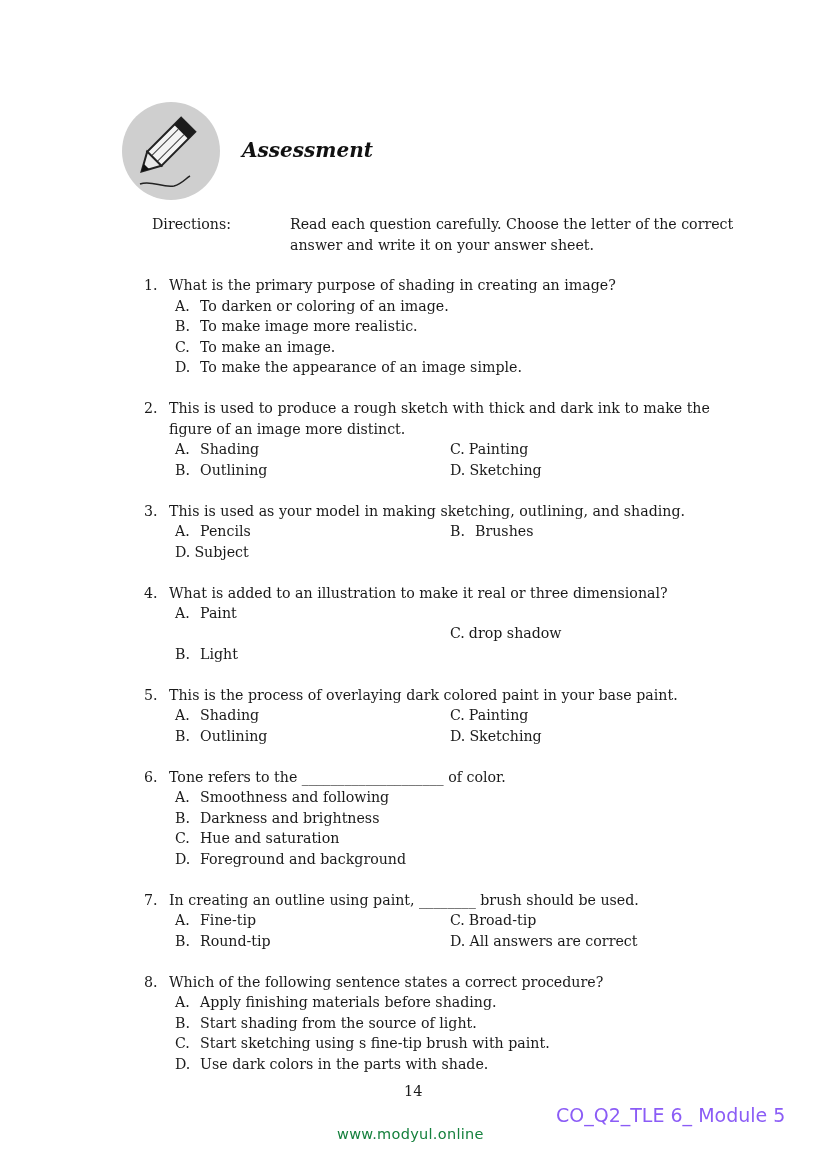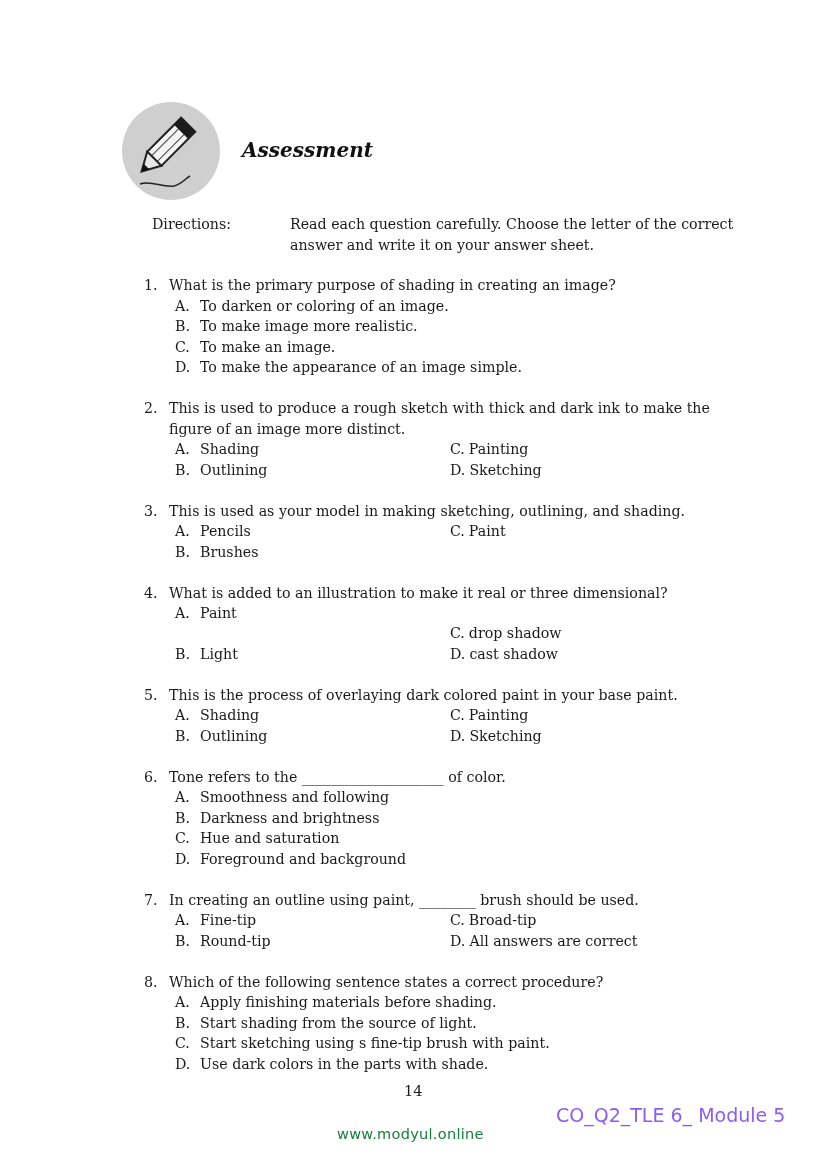--- a/index.html
+++ b/index.html
@@ -65,31 +65,30 @@
         <div class="opt"><span class="opt-letter">A.</span><span>Shading</span></div>
         <div class="opt" style="padding-left: 0px;"><span style="margin-right: 4px;">C.</span><span>Painting</span></div>
         <div class="opt"><span class="opt-letter">B.</span><span>Outlining</span></div>
         <div class="opt" style="padding-left: 0px;"><span style="margin-right: 4px;">D.</span><span>Sketching</span></div>
       </div>
     </div>
     <div class="q">
       <div class="q-stem"><span class="q-num">3.</span><span>This is used as your model in making sketching, outlining, and shading.</span></div>
       <div class="opts grid">
         <div class="opt"><span class="opt-letter">A.</span><span>Pencils</span></div>
-        <div class="opt" style="padding-left: 0px;"><span style="margin-right: 4px;">C.</span><span>Paint</span></div>
         <div class="opt"><span class="opt-letter">B.</span><span>Brushes</span></div>
+        <div class="opt" style="padding-left: 0px;"><span style="margin-right: 4px;">D.</span><span>Subject</span></div>
       </div>
     </div>
     <div class="q">
       <div class="q-stem"><span class="q-num">4.</span><span>What is added to an illustration to make it real or three dimensional?</span></div>
       <div class="opts grid">
         <div class="opt"><span class="opt-letter">A.</span><span>Paint</span></div>
         <div class="opt" style="padding-left: 0px; margin-top: 20px;"><span style="margin-right: 4px;">C.</span><span>drop shadow</span></div>
         <div class="opt"><span class="opt-letter">B.</span><span>Light</span></div>
-        <div class="opt" style="padding-left: 0px;"><span style="margin-right: 4px;">D.</span><span>cast shadow</span></div>
       </div>
     </div>
     <div class="q">
       <div class="q-stem"><span class="q-num">5.</span><span>This is the process of overlaying dark colored paint in your base paint.</span></div>
       <div class="opts grid">
         <div class="opt"><span class="opt-letter">A.</span><span>Shading</span></div>
         <div class="opt" style="padding-left: 0px;"><span style="margin-right: 4px;">C.</span><span>Painting</span></div>
         <div class="opt"><span class="opt-letter">B.</span><span>Outlining</span></div>
         <div class="opt" style="padding-left: 0px;"><span style="margin-right: 4px;">D.</span><span>Sketching</span></div>
       </div>

